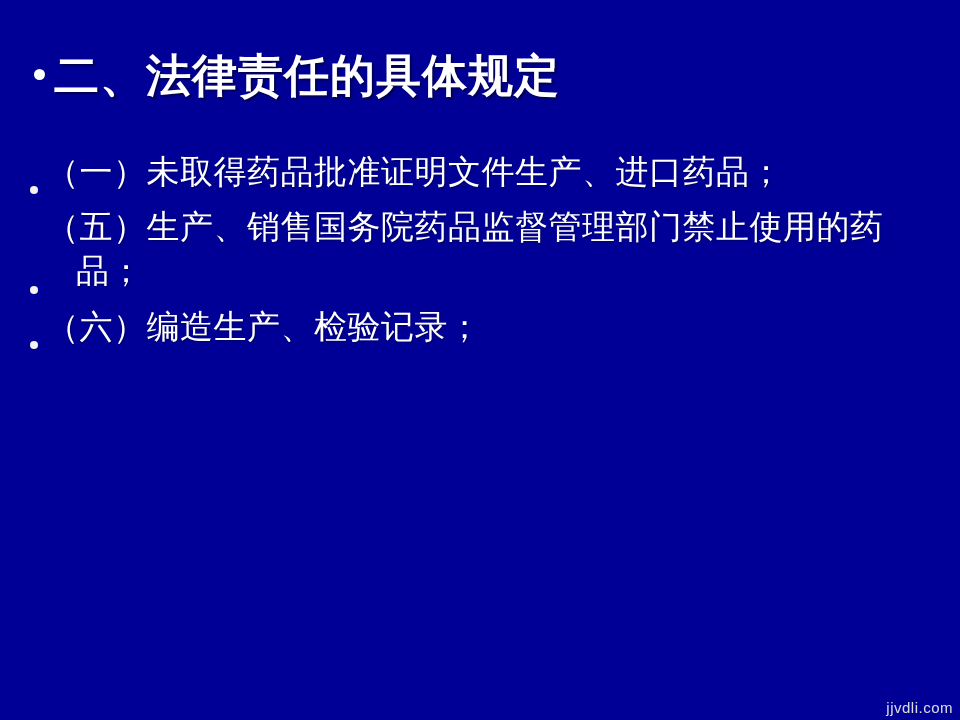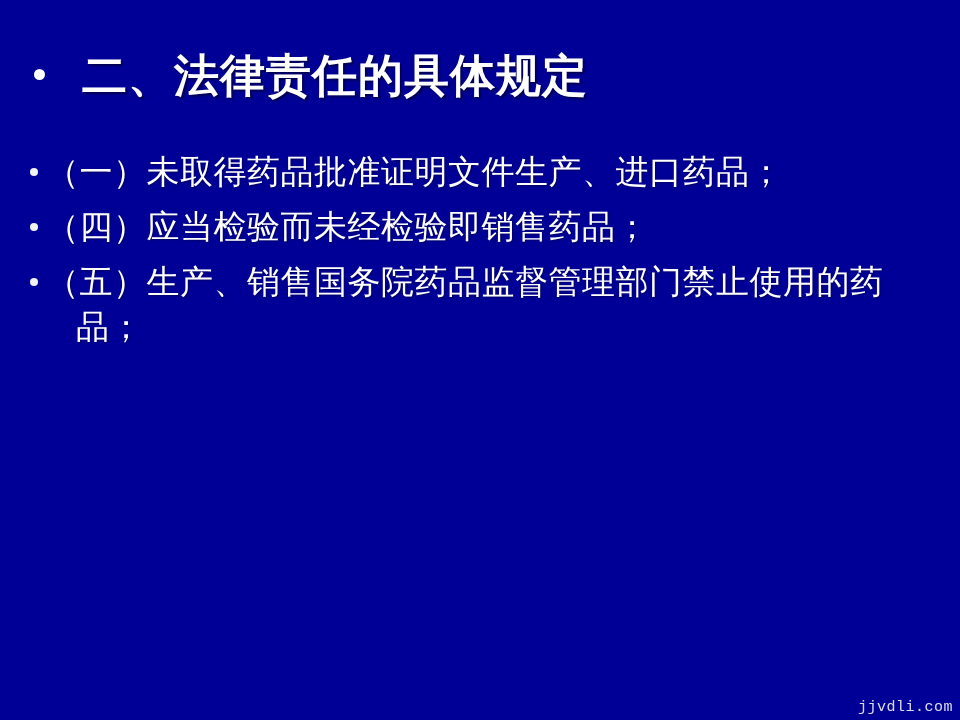--- a/index.html
+++ b/index.html
@@ -23,21 +23,20 @@
   }
 
   
   #title-row {
     position: absolute;
     left: 34px;
     top: 52px;
     width: 890px;
     display: flex;
     align-items: center;
-    gap: 28px;
   }
   #title-bullet {
     flex: 0 0 auto;
     width: 11px;
     height: 11px;
     border-radius: 50%;
     background: #ffffff;
     margin-right: 9px;
     margin-bottom: 4px;
   }
@@ -56,21 +55,21 @@
   
   #body-list {
     position: absolute;
     left: 30px;
     top: 150px;
     width: 900px;
   }
   .bullet-item {
     position: relative;
     display: flex;
-    align-items: flex-start;
+    align-items: flex-end;
     margin-bottom: 11px;
   }
   .bullet-dot {
     flex: 0 0 auto;
     width: 8px;
     height: 8px;
     border-radius: 50%;
     background: #f2f2f2;
     margin-top: 18px;
     margin-right: 0px;
@@ -88,21 +87,21 @@
     white-space: pre-wrap;
     word-break: break-all;
   }
 
   
   #watermark {
     position: absolute;
     right: 7px;
     bottom: 4px;
     color: #e8e8e8;
-    font-family: Liberation Mono, monospace;
+    font-family: Liberation Sans, sans-serif;
     font-size: 15px;
     letter-spacing: 0.5px;
     opacity: 0.95;
   }
 </style>
 </head>
 <body>
 
 <div id="slide">
 
@@ -113,29 +112,29 @@
 
   <div id="body-list">
 
     <div class="bullet-item">
       <span class="bullet-dot"></span>
       <span class="bullet-body">（一）未取得药品批准证明文件生产、进口药品；</span>
     </div>
 
 
 
-    <div class="bullet-item">
-      <span class="bullet-dot"></span>
-      <span class="bullet-body">（四）应当检验而未经检验即销售药品；</span>
-    </div>
 
     <div class="bullet-item">
       <span class="bullet-dot"></span>
       <span class="bullet-body">（五）生产、销售国务院药品监督管理部门禁止使用的药品；</span>
     </div>
 
+    <div class="bullet-item">
+      <span class="bullet-dot"></span>
+      <span class="bullet-body">（六）编造生产、检验记录；</span>
+    </div>
 
 
   </div>
 
   <div id="watermark">jjvdli.com</div>
 
 </div>
 
 </body></html>

